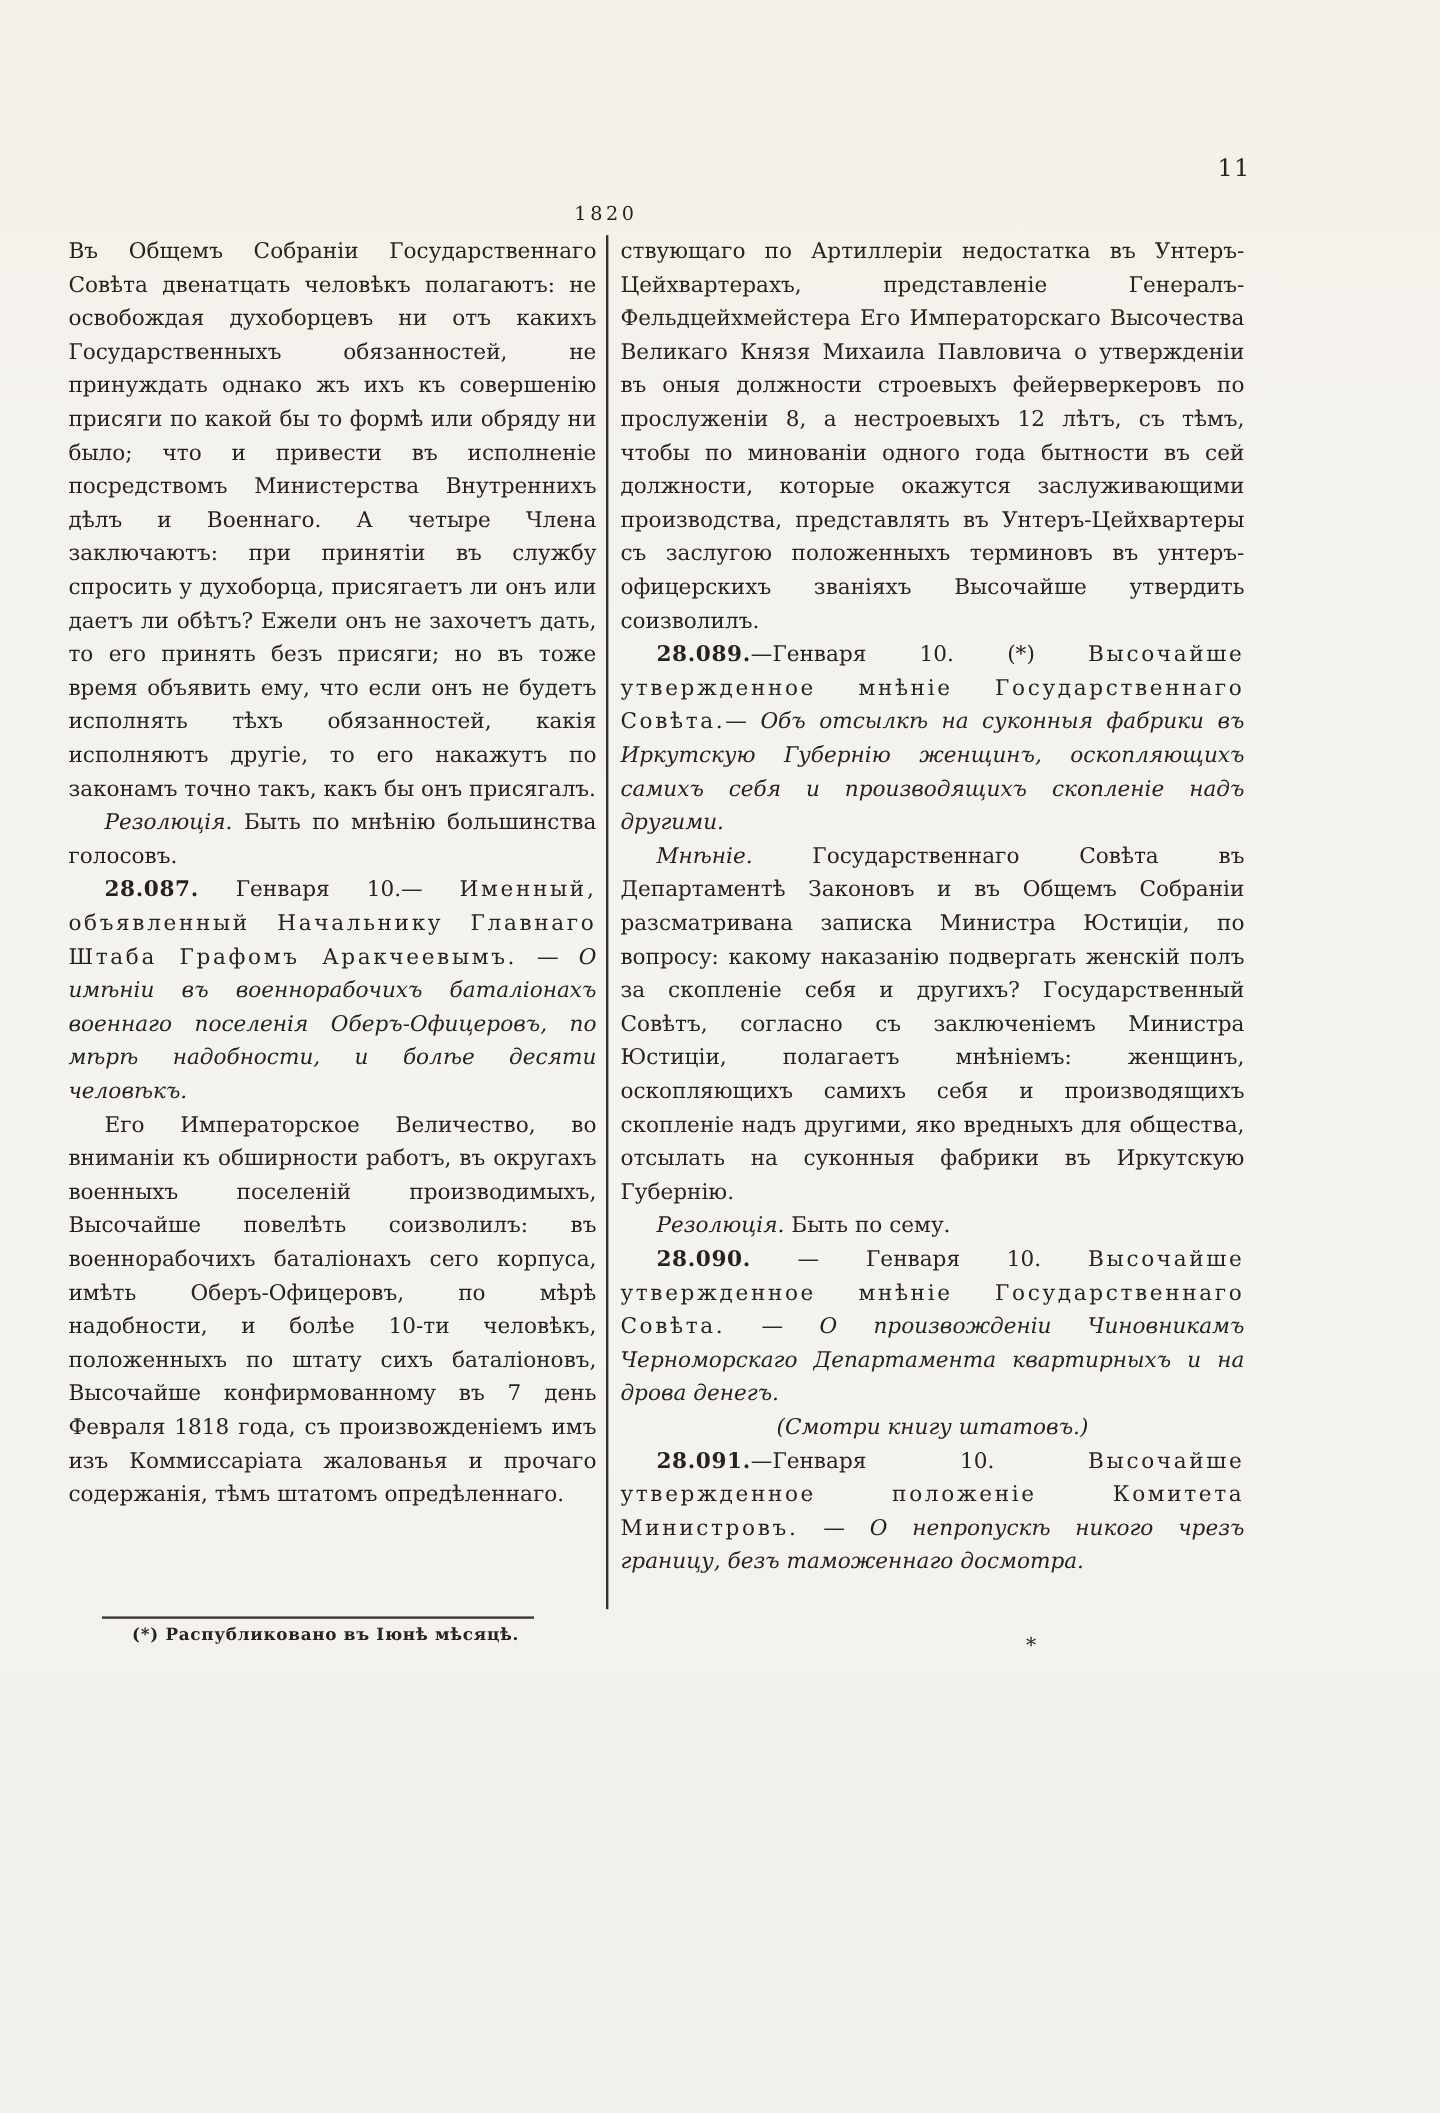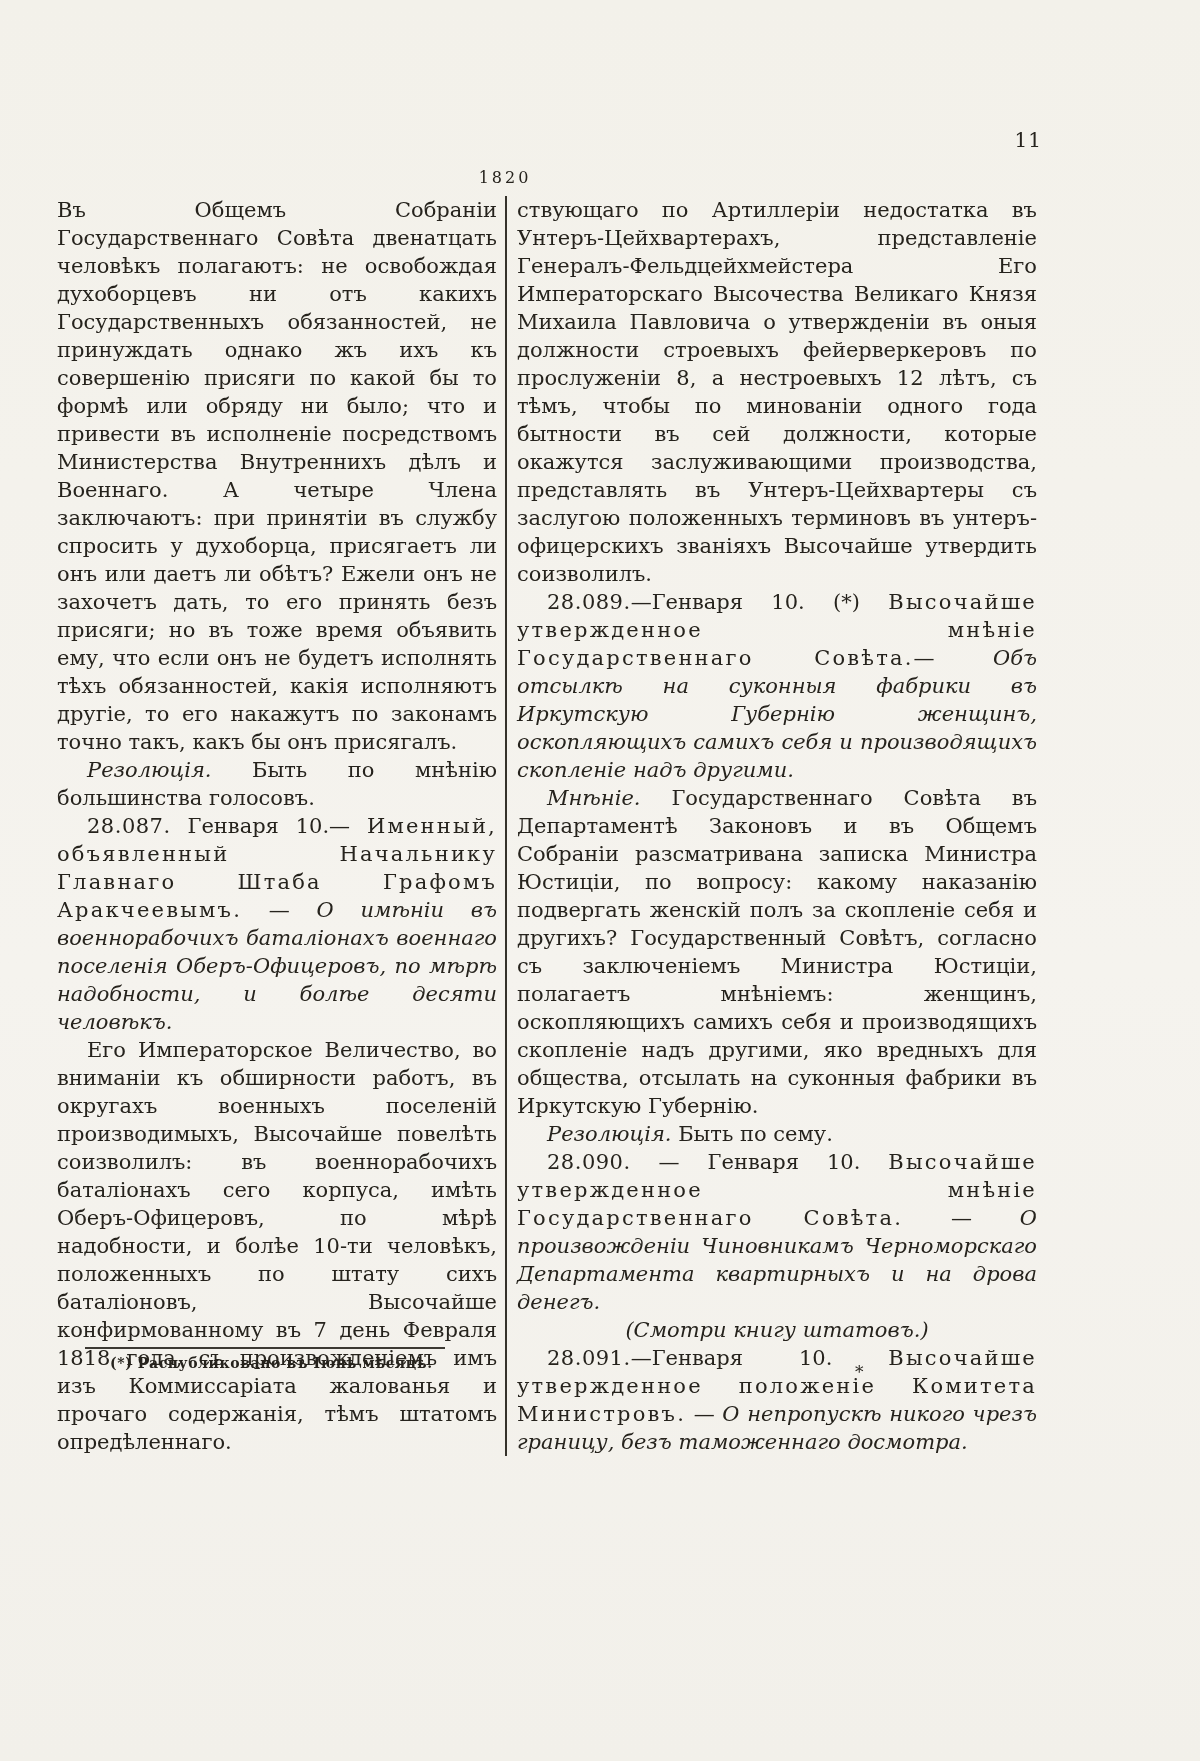--- a/index.html
+++ b/index.html
@@ -46,40 +46,40 @@
   .columns {
     position: absolute;
     top: 196px;
     left: 57px;
     width: 990px;
     display: flex;
     align-items: stretch;
     min-height: 1145px;
   }
   .col {
-    font-size: 21px;
+    font-size: 18px;
     line-height: 28px;
   }
   .col-left  { width: 440px; }
   .col-right { width: 520px; }
   .divider {
     width: 0;
     border-left: 2px solid #35322b;
     margin-left: 8px;
     margin-right: 10px;
   }
   .para {
     margin: 0;
     text-align: justify;
   }
   .para.indent { text-indent: 30px; }
   .para.center { text-align: center; text-indent: 0; }
   .seg-normal { }
   .seg-italic { font-style: italic; }
-  .seg-bold   { font-weight: normal; letter-spacing: 0.5px; }
+  .seg-bold   { font-weight: bold; letter-spacing: 0.5px; }
   .seg-spaced { letter-spacing: 2.2px; }
   .footnote-rule {
     position: absolute;
     top: 1347px;
     left: 85px;
     width: 360px;
     border-top: 2px solid #3c3933;
   }
   .footnote {
     position: absolute;

